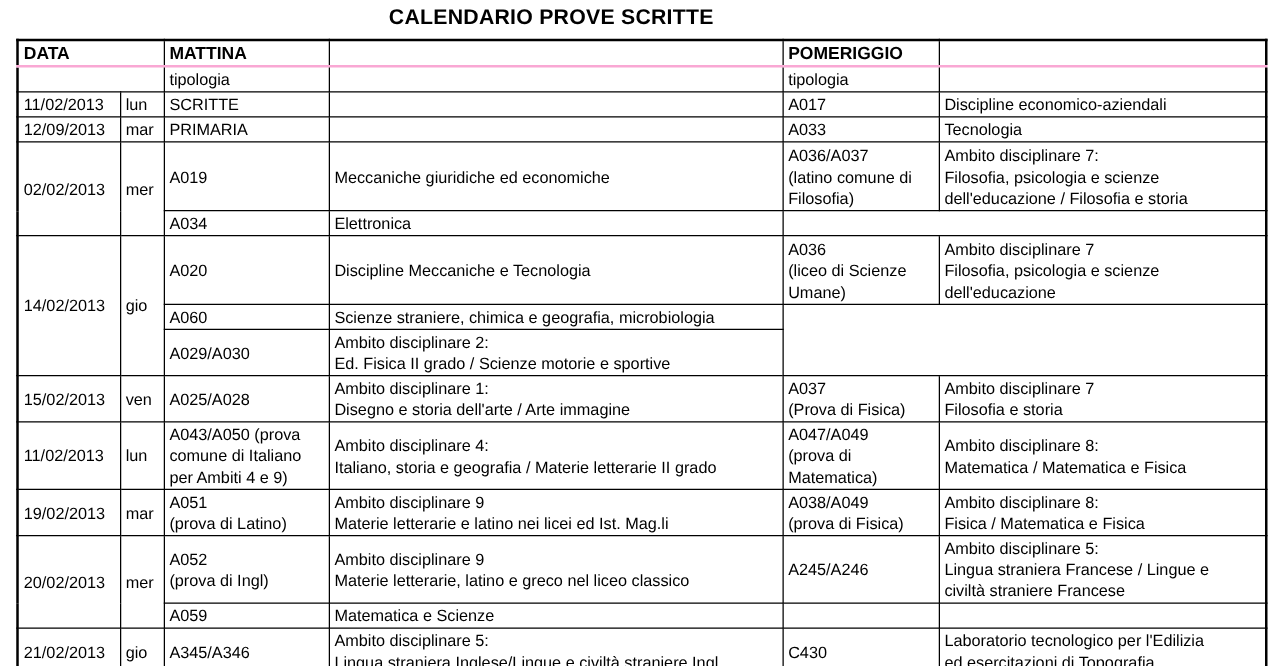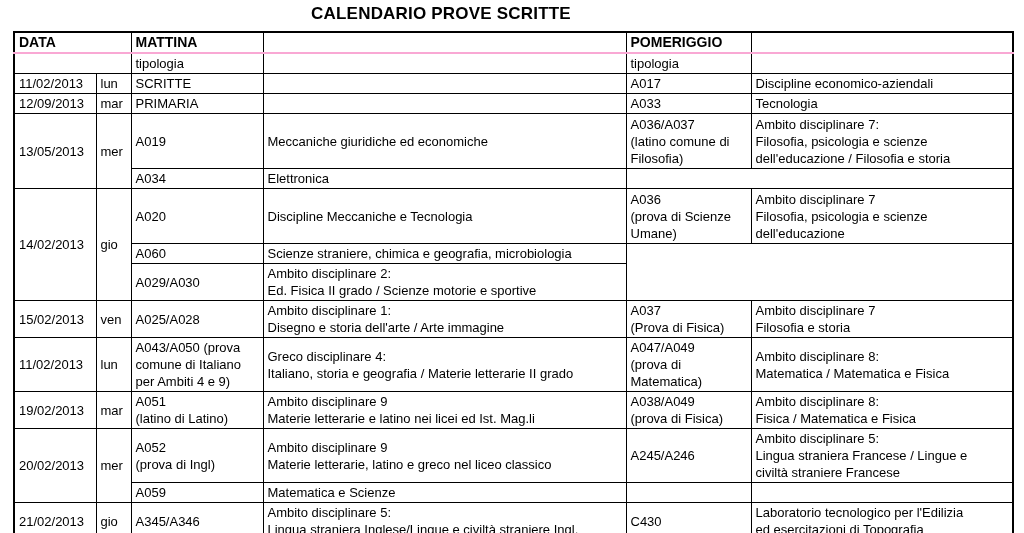--- a/index.html
+++ b/index.html
@@ -95,21 +95,21 @@
     <tr style="height:20px">
       <td>12/09/2013</td>
       <td>mar</td>
       <td>PRIMARIA</td>
       <td></td>
       <td>A033</td>
       <td>Tecnologia</td>
     </tr>
 
     <tr style="height:55px">
-      <td rowspan="2">13/05/2013</td>
+      <td rowspan="2">02/02/2013</td>
       <td rowspan="2">mer</td>
       <td>A019</td>
       <td>Meccaniche giuridiche ed economiche</td>
       <td>A036/A037
 (latino comune di
 Filosofia)</td>
       <td>Ambito disciplinare 7:
 Filosofia, psicologia e scienze
 dell'educazione / Filosofia e storia</td>
     </tr>
@@ -119,21 +119,21 @@
       <td>Elettronica</td>
       <td colspan="2"></td>
     </tr>
 
     <tr style="height:55px">
       <td rowspan="3">14/02/2013</td>
       <td rowspan="3">gio</td>
       <td>A020</td>
       <td>Discipline Meccaniche e Tecnologia</td>
       <td>A036
-(prova di Scienze
+(liceo di Scienze
 Umane)</td>
       <td>Ambito disciplinare 7
 Filosofia, psicologia e scienze
 dell'educazione</td>
     </tr>
 
     <tr style="height:17px">
       <td>A060</td>
       <td>Scienze straniere, chimica e geografia, microbiologia</td>
       <td colspan="2" rowspan="2"></td>
@@ -156,34 +156,34 @@
       <td>Ambito disciplinare 7
 Filosofia e storia</td>
     </tr>
 
     <tr style="height:54px">
       <td>11/02/2013</td>
       <td>lun</td>
       <td>A043/A050 (prova
 comune di Italiano
 per Ambiti 4 e 9)</td>
-      <td>Greco disciplinare 4:
+      <td>Ambito disciplinare 4:
 Italiano, storia e geografia / Materie letterarie II grado</td>
       <td>A047/A049
 (prova di
 Matematica)</td>
       <td>Ambito disciplinare 8:
 Matematica / Matematica e Fisica</td>
     </tr>
 
     <tr style="height:36px">
       <td>19/02/2013</td>
       <td>mar</td>
       <td>A051
-(latino di Latino)</td>
+(prova di Latino)</td>
       <td>Ambito disciplinare 9
 Materie letterarie e latino nei licei ed Ist. Mag.li</td>
       <td>A038/A049
 (prova di Fisica)</td>
       <td>Ambito disciplinare 8:
 Fisica / Matematica e Fisica</td>
     </tr>
 
     <tr style="height:54px">
       <td rowspan="2">20/02/2013</td>

